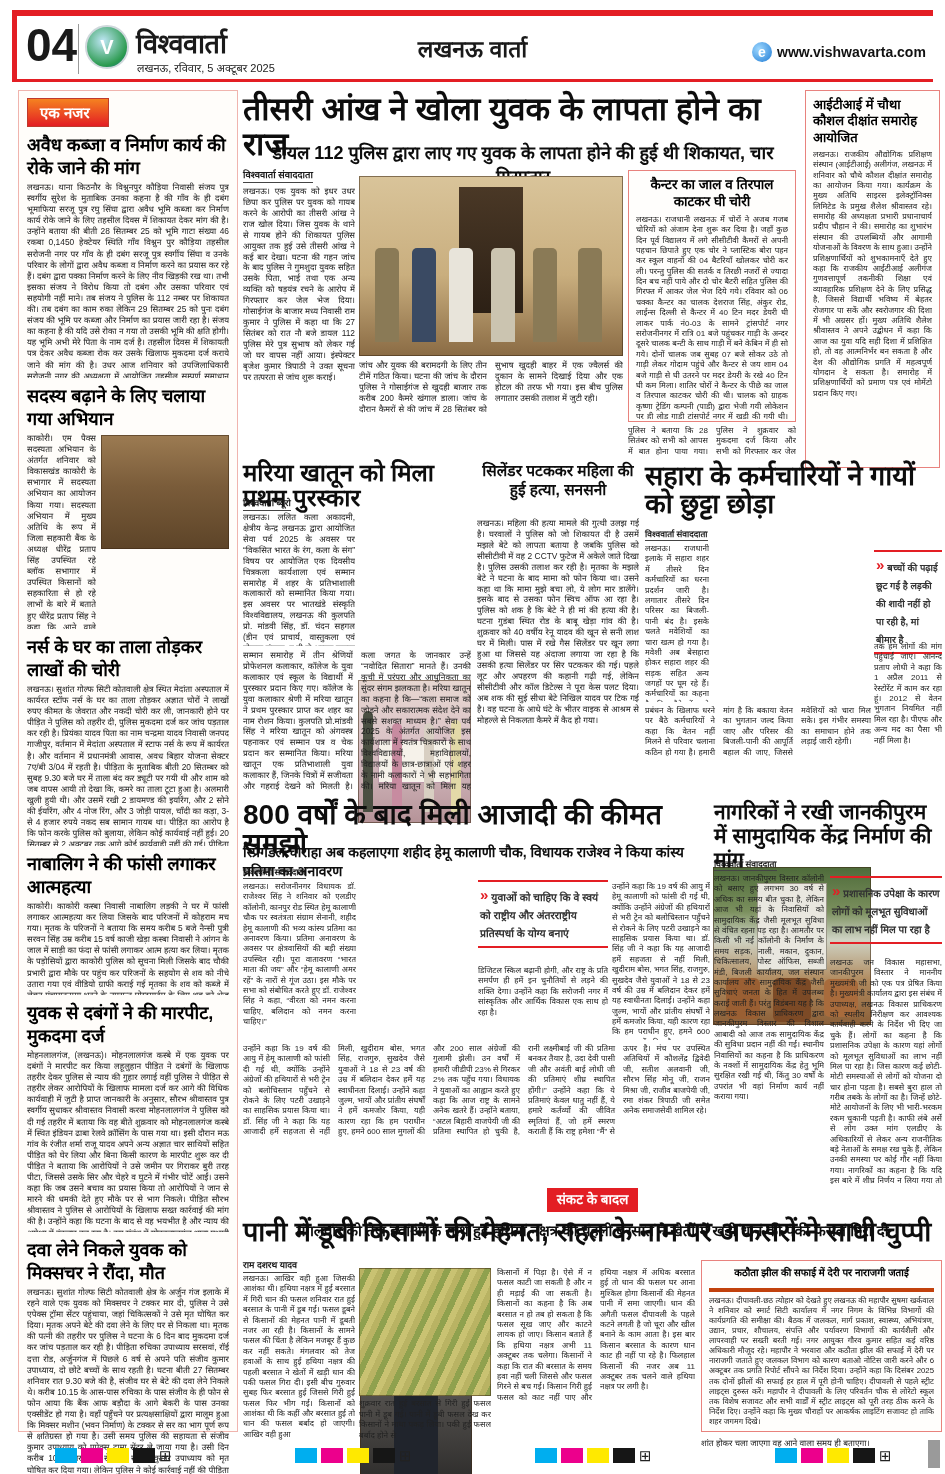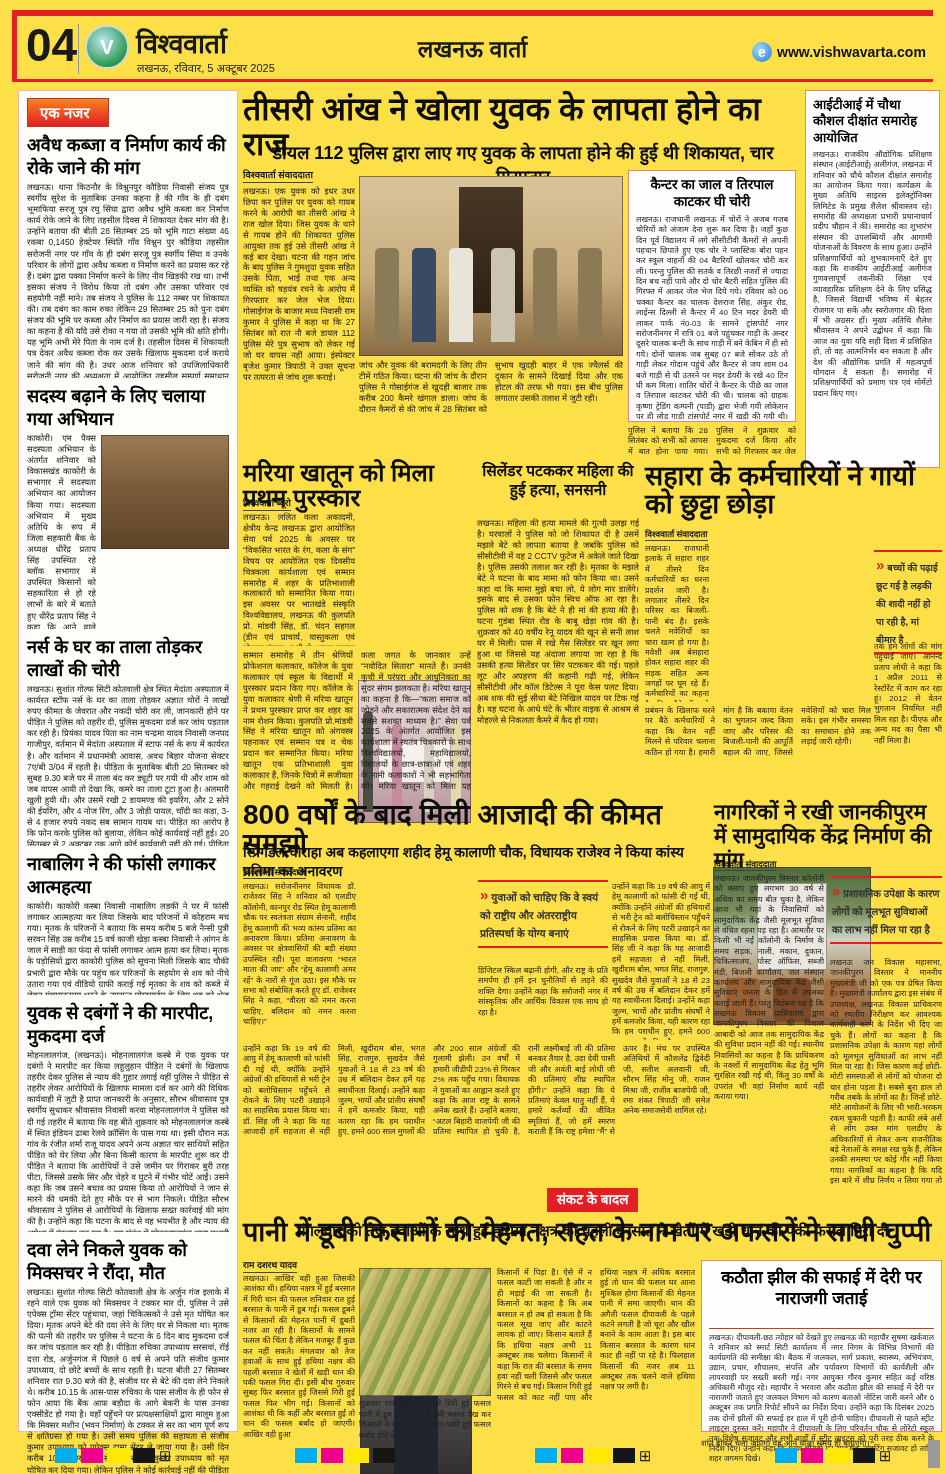--- a/index.html
+++ b/index.html
@@ -1,16 +1,16 @@
 <!DOCTYPE html>
 <html><head>
 <meta charset="utf-8">
 <style>
   html,body{margin:0;padding:0;background:#e8e8e8;}
-  .page{position:relative;width:945px;height:1474px;background:#fde047;margin:0 auto;
+  .page{position:relative;width:945px;height:1474px;background:#ffffff;margin:0 auto;
         font-family:"Liberation Sans","DejaVu Sans",sans-serif;color:#1a1a1a;overflow:hidden;}
   .abs{position:absolute;}
   
   .redbar{background:#e31e24;}
   .pgnum{font-size:46px;font-weight:bold;line-height:1;}
   .masthead{font-size:27px;font-weight:bold;letter-spacing:-0.5px;}
   .edition{font-size:11px;color:#222;}
   .sectiontitle{font-size:23px;font-weight:bold;text-align:center;}
   .website{font-size:14px;font-weight:bold;color:#111;display:flex;align-items:center;gap:5px;}
   .eicon{width:20px;height:20px;border-radius:50%;background:radial-gradient(circle at 35% 35%,#9ed8ff,#1e7ad4);color:#fff;
@@ -214,21 +214,21 @@
   <div class="abs hl" style="left:243px;top:1218px;width:699px;font-size:27px;line-height:1.05;">पानी में डूबी किसानों की मेहनत, राहत के नाम पर अफसरों ने साधी चुप्पी</div>
   <div class="abs byline" style="left:243px;top:1258px;font-size:9px;">राम दशरथ यादव</div>
   <div class="abs body small" style="left:243px;top:1274px;width:112px;height:186px;">लखनऊ। आखिर वही हुआ जिसकी आशंका थी। हथिया नक्षत्र में हुई बरसात में गिरी धान की फसल शनिवार रात हुई बरसात के पानी में डूब गई। फसल डूबने से किसानों की मेहनत पानी में डूबती नजर आ रही है। किसानों के सामने फसल की चिंता है लेकिन मजबूर हैं कुछ कर नहीं सकते। मंगलवार को तेज हवाओं के साथ हुई हथिया नक्षत्र की पहली बरसात ने खेतों में खड़ी धान की पकी फसल गिरा दी। इसी बीच गुरुवार सुबह फिर बरसात हुई जिससे गिरी हुई फसल फिर भीग गई। किसानों को आशंका थी कि कहीं और बरसात हुई तो धान की फसल बर्बाद हो जाएगी। आखिर वही हुआ</div>
   <div class="abs" style="left:359px;top:1268px;width:132px;">
     <div class="photo ph-crop" style="width:132px;height:128px;"></div>
     <div class="caption" style="height:58px;overflow:hidden;">शुक्रवार रात हुई बरसात से गिरी हुई फसल पानी में डूब गई। पानी में डूबी फसल देख कर किसानों ने माथा पकड़ लिया। पकी हुई फसल बर्बाद होने से</div>
   </div>
   <div class="abs body small cols2" style="left:497px;top:1268px;width:198px;height:192px;">किसानों में पिड़ा है। ऐसे में न फसल काटी जा सकती है और न ही मड़ाई की जा सकती है। किसानों का कहना है कि अब बरसात न हो तब हो सकता है कि फसल सूख जाए और काटने लायक हो जाए। किसान बताते हैं कि हथिया नक्षत्र अभी 11 अक्टूबर तक चलेगा। किसानों ने कहा कि रात की बरसात के समय हवा नहीं चली जिससे और फसल गिरने से बच गई। किसान गिरी हुई फसल को काट नहीं पाए और हथिया नक्षत्र में अधिक बरसात हुई तो धान की फसल घर आना मुश्किल होगा किसानों की मेहनत पानी में समा जाएगी। धान की अगैती फसल दीपावली के पहले कटने लगती है जो चूरा और खील बनाने के काम आता है। इस बार किसान बरसात के कारण धान काट ही नहीं पा रहे है। फिलहाल किसानों की नजर अब 11 अक्टूबर तक चलने वाले हथिया नक्षत्र पर लगी है।</div>
 
   <div class="abs redbox" style="left:701px;top:1260px;width:241px;height:172px;">
-    <div class="boxhead" style="font-size:17px;border-bottom:1px solid #c2410c;padding-bottom:18px;">कठौता झील की सफाई में देरी पर नाराजगी जताई</div>
+    <div class="boxhead" style="font-size:10px;border-bottom:4px solid #c2410c;padding-bottom:8px;">कठौता झील की सफाई में देरी पर नाराजगी जताई</div>
     <div class="body" style="font-size:7.8px;height:134px;">लखनऊ। दीपावली-छठ त्योहार को देखते हुए लखनऊ की महापौर सुषमा खर्कवाल ने शनिवार को स्मार्ट सिटी कार्यालय में नगर निगम के विभिन्न विभागों की कार्यप्रगति की समीक्षा की। बैठक में जलकल, मार्ग प्रकाश, स्वास्थ्य, अभियंत्रण, उद्यान, प्रचार, शौचालय, संपत्ति और पर्यावरण विभागों की कार्यशैली और लापरवाही पर सख्ती बरती गई। नगर आयुक्त गौरव कुमार सहित कई वरिष्ठ अधिकारी मौजूद रहे। महापौर ने भरवारा और कठौता झील की सफाई में देरी पर नाराजगी जताते हुए जलकल विभाग को कारण बताओ नोटिस जारी करने और 6 अक्टूबर तक प्रगति रिपोर्ट सौंपने का निर्देश दिया। उन्होंने कहा कि दिसंबर 2025 तक दोनों झीलों की सफाई हर हाल में पूरी होनी चाहिए। दीपावली से पहले स्ट्रीट लाइट्स दुरुस्त करें। महापौर ने दीपावली के लिए परिवर्तन चौक से लोरेटो स्कूल तक विशेष सजावट और सभी वार्डों में स्ट्रीट लाइट्स को पूरी तरह ठीक करने के निर्देश दिए। उन्होंने कहा कि मुख्य चौराहों पर आकर्षक लाइटिंग सजावट हो ताकि शहर जगमग दिखे।</div>
   </div>
   <div class="abs body" style="left:701px;top:1438px;width:241px;height:12px;">शांत होकर चला जाएगा वह आने वाला समय ही बताएगा।</div>
 
   <div class="abs marks" style="left:55px;top:1448px;">
     <div class="sq" style="background:#00aeef;"></div>
       <div class="sq" style="background:#ec008c;"></div>
     <div class="sq" style="background:#ffe900;"></div>
       <div class="sq" style="background:#161616;"></div>
     <span class="reg">⊞</span>

